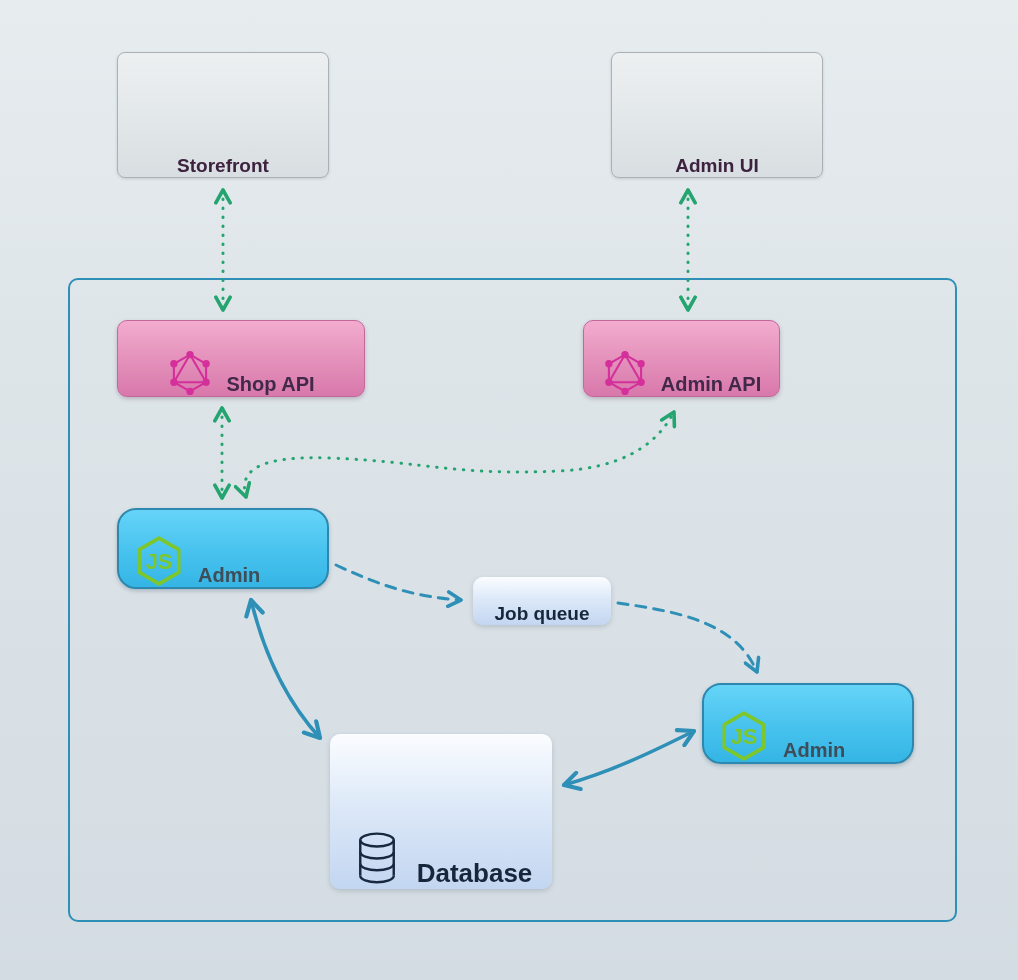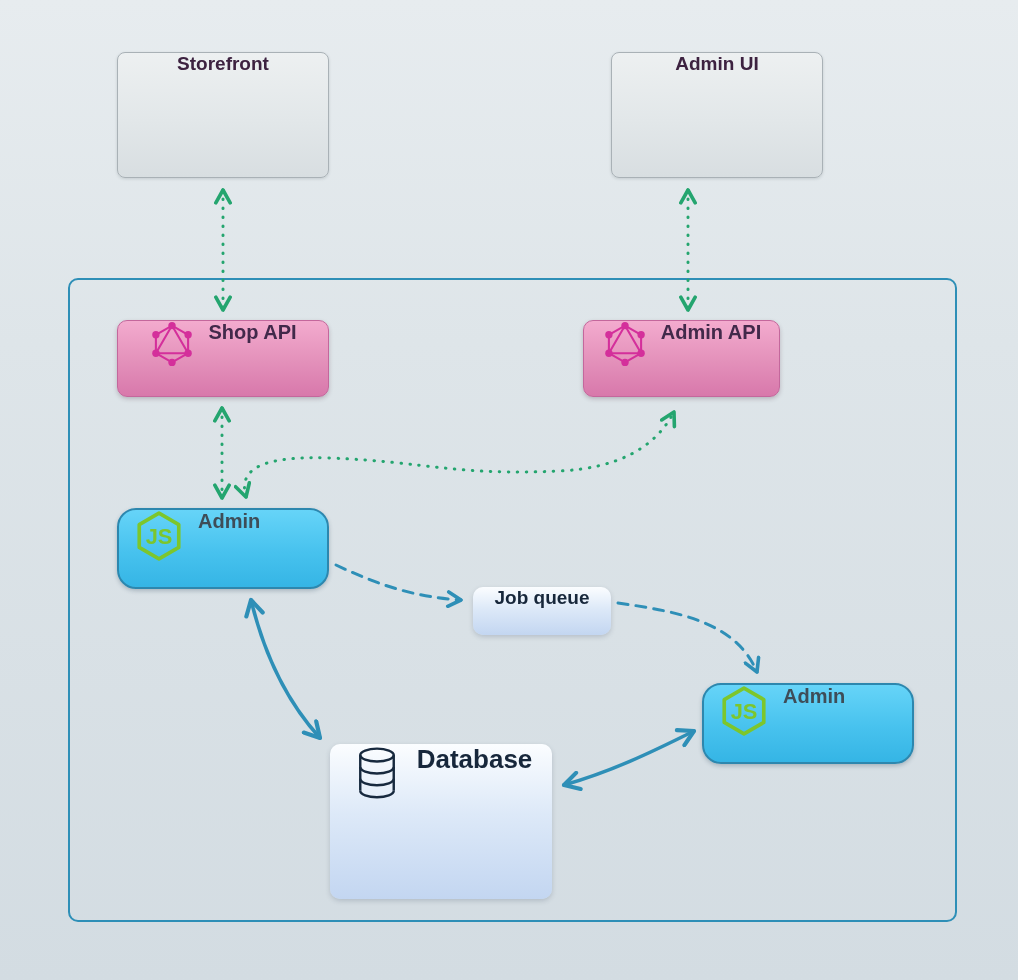--- a/index.html
+++ b/index.html
@@ -16,21 +16,21 @@
   .edges-layer {
     position:absolute; left:0; top:0; width:1018px; height:980px;
     pointer-events:none;
   }
   .boundary {
     position:absolute; left:68px; top:278px; width:885px; height:640px;
     border:2px solid #2e8fb7; border-radius:10px;
     background:transparent;
   }
   .node {
-    position:absolute; display:flex; align-items:flex-start; justify-content:center;
+    position:absolute; display:flex; align-items:flex-end; justify-content:center;
     gap:13px; box-sizing:border-box; font-weight:bold;
   }
   .node .label { white-space:nowrap; }
   .node-plain {
     border:1px solid #a9b1b6; border-radius:8px;
     background:linear-gradient(180deg,#edf0f1 0%,#e2e7e9 55%,#d8dee1 100%);
     box-shadow:0 1px 3px rgba(60,70,80,.18);
     color:#3d2240; font-size:19px;
   }
   .node-pink {
@@ -44,26 +44,25 @@
     border:2px solid #2d87ae; border-radius:19px;
     background:linear-gradient(180deg,#66d4f8 0%,#47c2ee 55%,#35b5e5 100%);
     box-shadow:0 2px 4px rgba(40,70,90,.28);
     color:#3e4d58; font-size:20px;
   }
   .node-light {
     border:none; border-radius:10px;
     background:linear-gradient(180deg,#fbfdff 0%,#dde9f8 45%,#c3d6f1 100%);
     box-shadow:0 2px 5px rgba(60,75,95,.22);
     color:#17273b;
-    margin-top:10px;
   }
   .icon { display:flex; align-items:center; justify-content:center; flex:0 0 auto; }
   #n-storefront { left:117px; top:52px;  width:212px; height:126px; }
   #n-adminui    { left:583px; top:52px;  width:212px; height:126px;margin-left:28px; }
-  #n-shopapi    { left:117px; top:320px; width:212px; height:77px; }
+  #n-shopapi    { left:117px; top:320px; width:248px; height:77px; }
   #n-adminapi   { left:583px; top:320px; width:197px; height:77px; }
   #n-server     { left:117px; top:508px; width:212px; height:81px; justify-content:flex-start; padding-left:14px; }
   #n-jobqueue   { left:473px; top:577px; width:138px; height:48px; font-size:19px; }
   #n-worker     { left:702px; top:683px; width:212px; height:81px; justify-content:flex-start; padding-left:14px; }
   #n-database   { left:330px; top:734px; width:222px; height:155px; font-size:26px; }
 </style>
 </head>
 <body>
 
 <div class="canvas">

